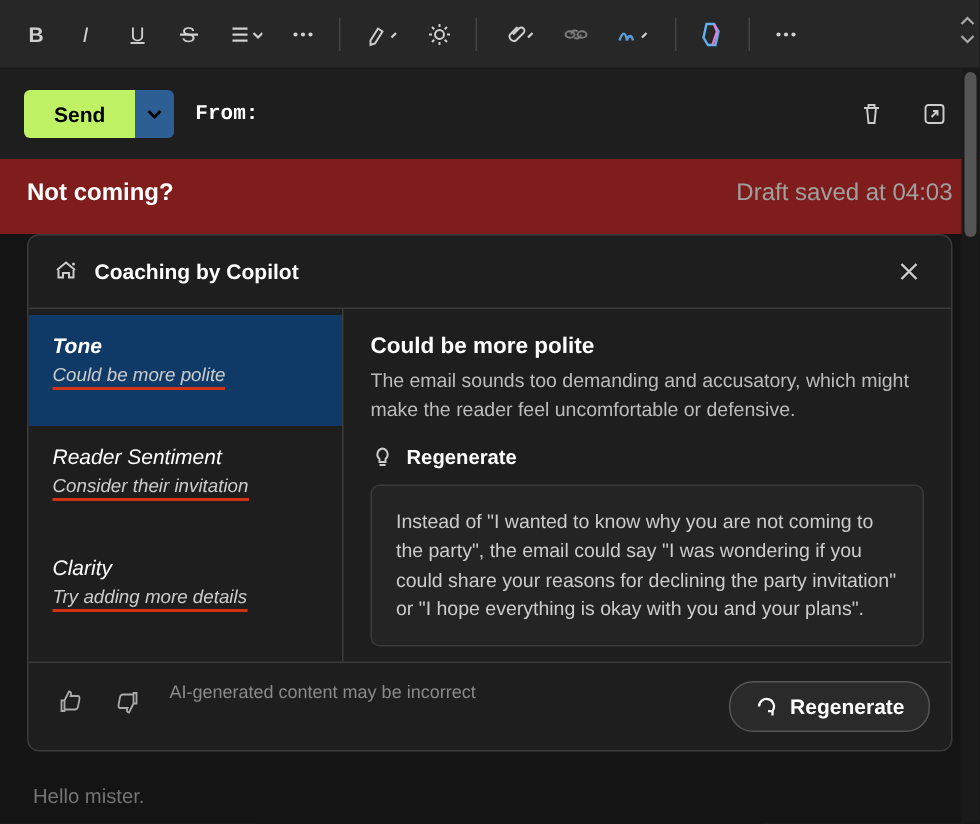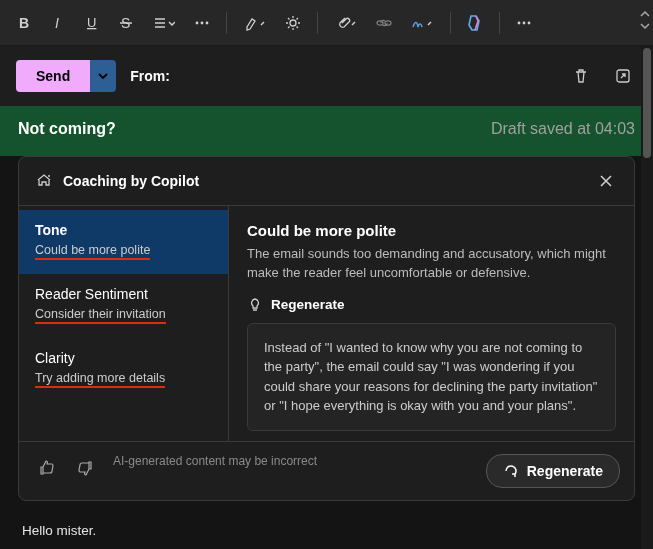--- a/index.html
+++ b/index.html
@@ -38,40 +38,40 @@
   .carets svg{display:block;}
 
   
   .compose-header {
     display:flex; align-items:center; gap:14px;
     padding: 14px 16px;
     background:#1e1e1e;
   }
   .send-wrap { display:flex; }
   .send-btn {
-    background:#f0abfc; color:#000; font-weight:600;
+    background:#bef264; color:#000; font-weight:600;
     padding: 8px 20px; border:none; font-size:14px;
     border-top-left-radius:4px; border-bottom-left-radius:4px;
     cursor:pointer;
   }
   .send-caret {
     background:#2d5f94; width:26px; display:flex; align-items:center; justify-content:center;
     border-top-right-radius:4px; border-bottom-right-radius:4px; cursor:pointer;
   }
-  .from-label { font-weight:600; color:#fff; font-size:14px;}
+  .from-label { font-weight:600; color:#fff; font-size:14px;font-family:Liberation Mono, monospace;}
   .from-email-wrap { display:flex; align-items:center; gap:6px; color:#fff; font-size:14px;}
   .blacked { background:#000; width:120px; height:18px; display:inline-block;}
   .header-actions { margin-left:auto; display:flex; gap:14px; }
   .hicon { width:28px;height:28px;display:flex;align-items:center;justify-content:center;color:#ccc;cursor:pointer;}
 
   
   .subject-row {
     display:flex; align-items:center; justify-content:space-between;
     padding: 14px 18px 18px 18px;
-    background:#14532d;
+    background:#7f1d1d;
   }
   .subject { font-size:16px; font-weight:600; color:#fff; }
   .draft-saved { font-size:16px; color:#a0a0a0; }
 
   
   .copilot-panel {
     margin: 0 18px;
     border:1px solid #3a3a3a;
     border-radius:8px;
     background:#1e1e1e;
@@ -86,21 +86,21 @@
   .panel-title-wrap { display:flex; align-items:center; gap:10px;}
   .panel-title { font-size:14px; font-weight:600; color:#fff;}
   .close-btn { cursor:pointer; width:24px;height:24px;display:flex;align-items:center;justify-content:center;color:#ccc;}
 
   .panel-body { display:flex; }
   .panel-side {
     width:210px; border-right:1px solid #3a3a3a;
     padding-top:4px;
   }
   .tab-item {
-    padding:12px 16px 14px 16px; cursor:pointer;
+    padding:12px 16px 24px 16px; cursor:pointer;font-style:italic;
   }
   .tab-item.active { background:#0f3a67; }
   .tab-title { font-size:14px; color:#fff; margin-bottom:4px;}
   .tab-item.active .tab-title { font-weight:600;}
   .tab-sub { font-size:12.5px; color:#ccc; display:inline-block;}
   .underline-red { border-bottom:2px solid #d13212; padding-bottom:1px;}
 
   .panel-main { flex:1; padding:16px 18px 10px 18px; display:flex; flex-direction:column;}
   .main-heading { font-size:15px; font-weight:600; color:#fff; margin-bottom:6px;}
   .main-desc { font-size:13px; color:#bcbcbc; line-height:1.45; margin-bottom:14px;}
@@ -118,21 +118,21 @@
   }
   .thumb { width:28px;height:28px;display:flex;align-items:center;justify-content:center;cursor:pointer;color:#aaa;}
   .disclaimer { font-size:12px; color:#8a8a8a; margin-left:4px;}
   .regen-btn {
     margin-left:auto;
     background:#2a2a2a; border:1px solid #555; color:#fff;
     padding:8px 16px; border-radius:16px; font-size:14px; font-weight:600;
     display:flex; align-items:center; gap:8px; cursor:pointer;
   }
 
-  .body-text { padding: 22px 22px 0 22px; font-size:13.5px; color:#e5e5e5;}
+  .body-text { padding: 22px 22px 0 22px; font-size:13.5px; color:#737373;}
   .scrollbar-track { position:absolute; right:0; top:46px; bottom:0; width:12px; background:#1a1a1a;}
   .scrollbar-thumb { position:absolute; right:2px; top:2px; width:8px; height:110px; background:#555; border-radius:4px;}
 </style>
 </head>
 <body>
 
 <div class="toolbar">
   <div class="tbtn">
       <svg width="16" height="16" viewBox="0 0 16 16">
         <text x="3" y="13" font-size="14" font-weight="700" fill="currentColor">B</text>

